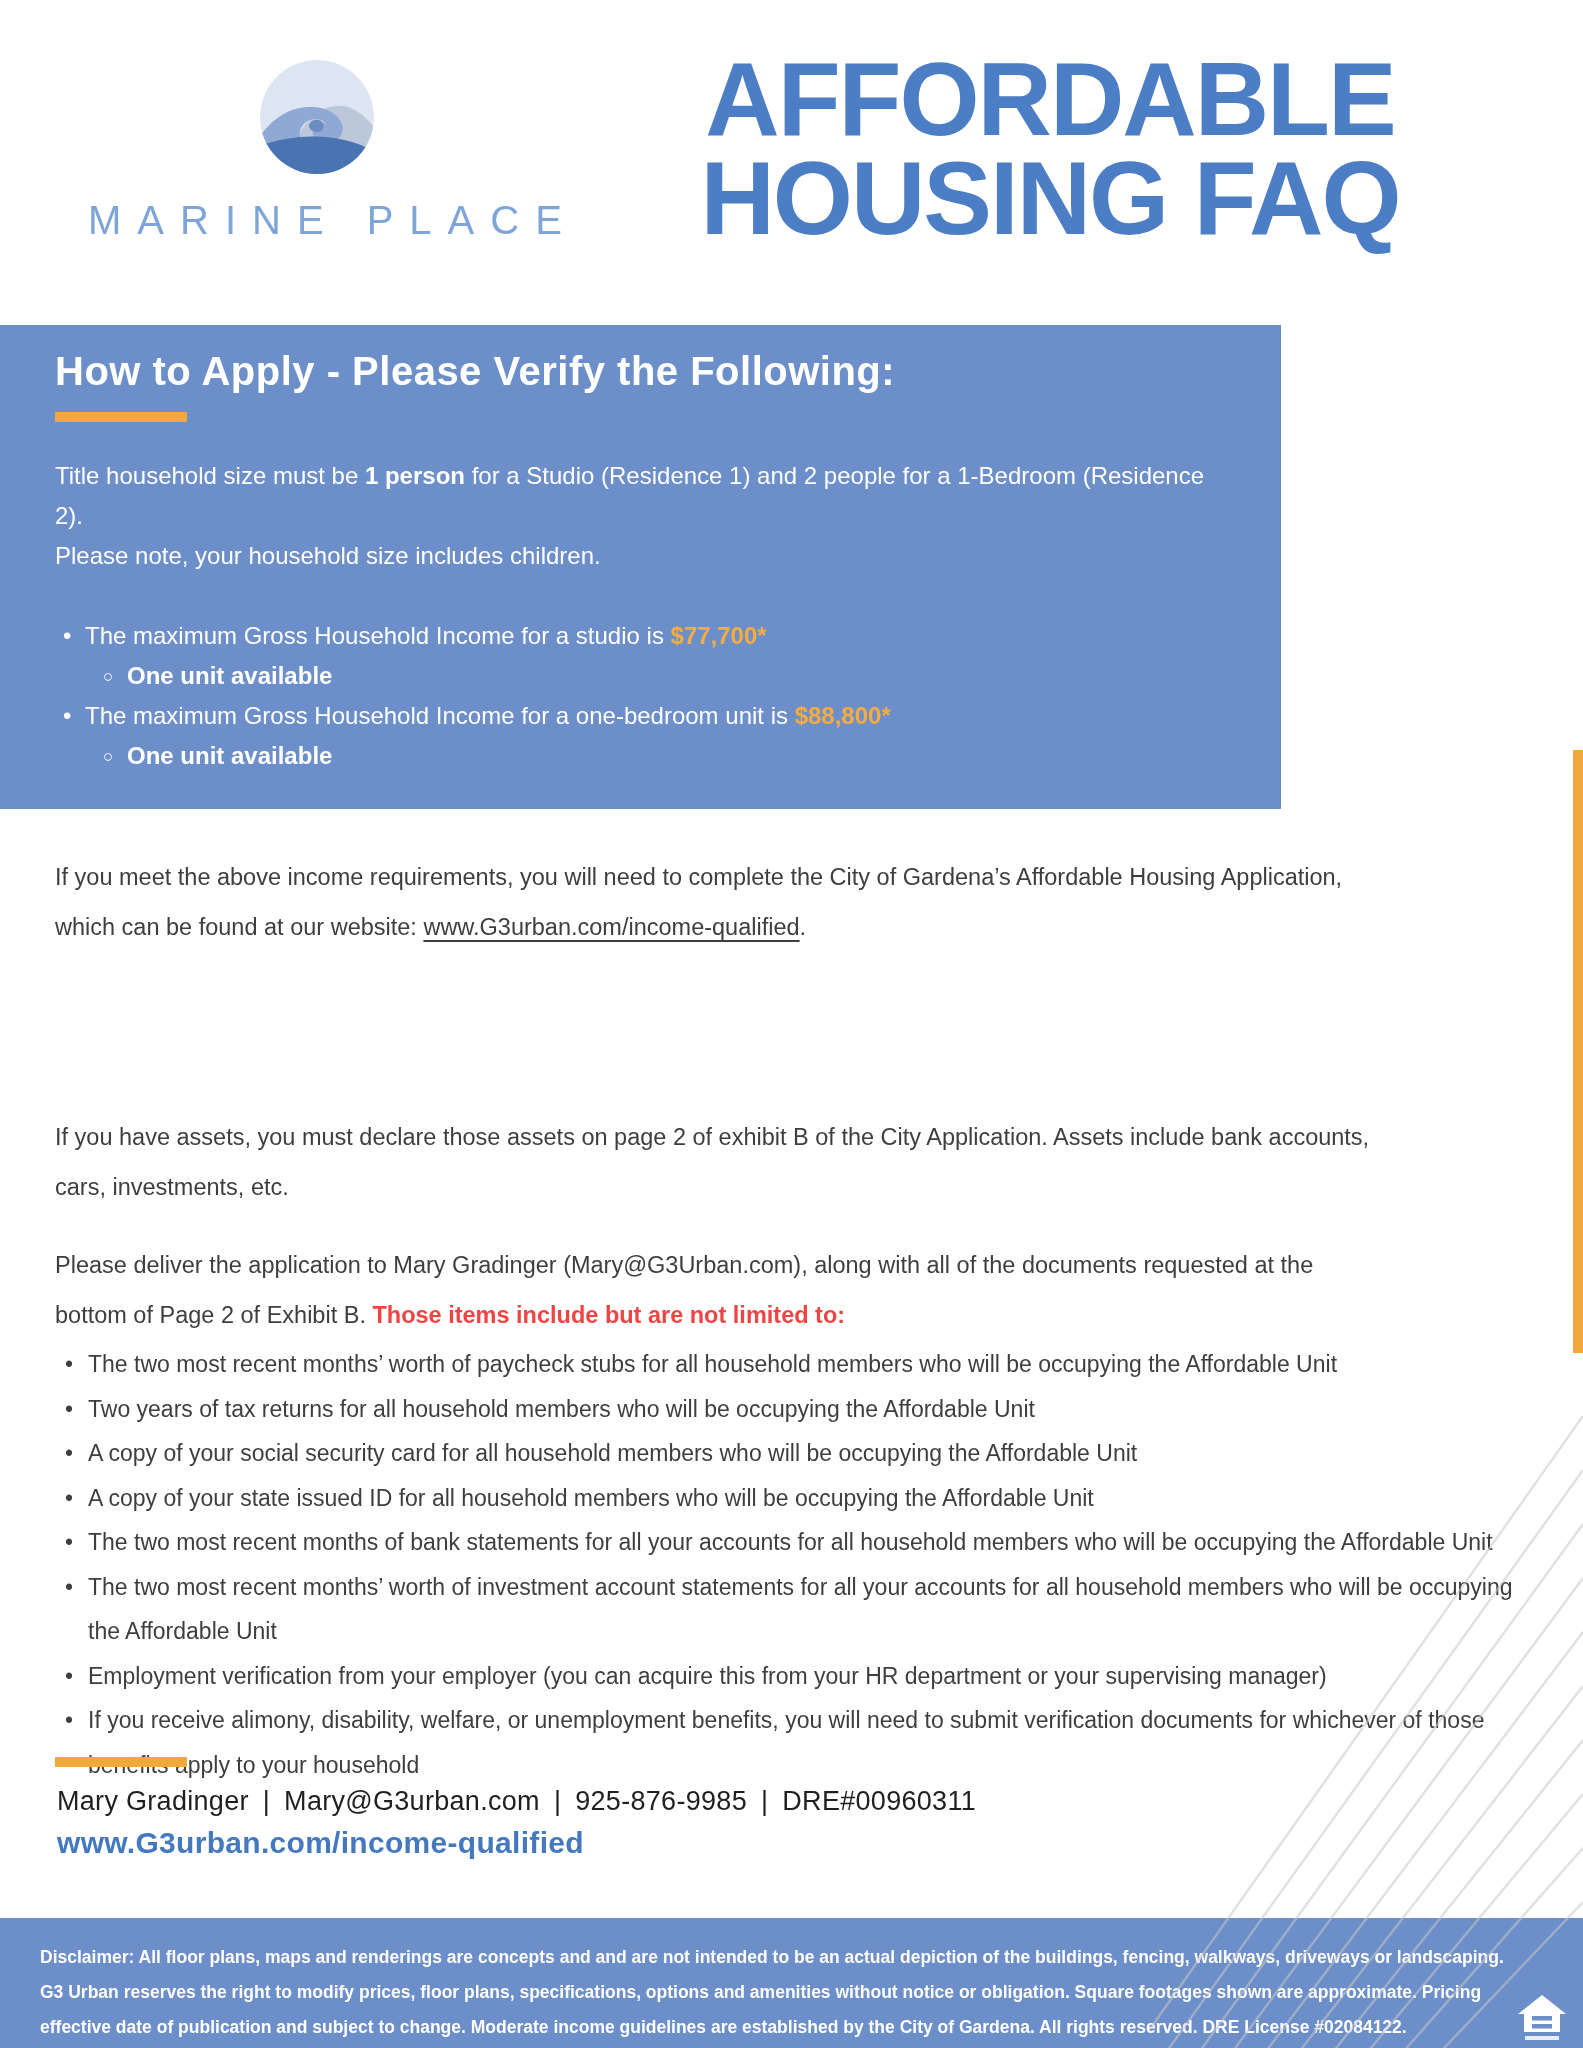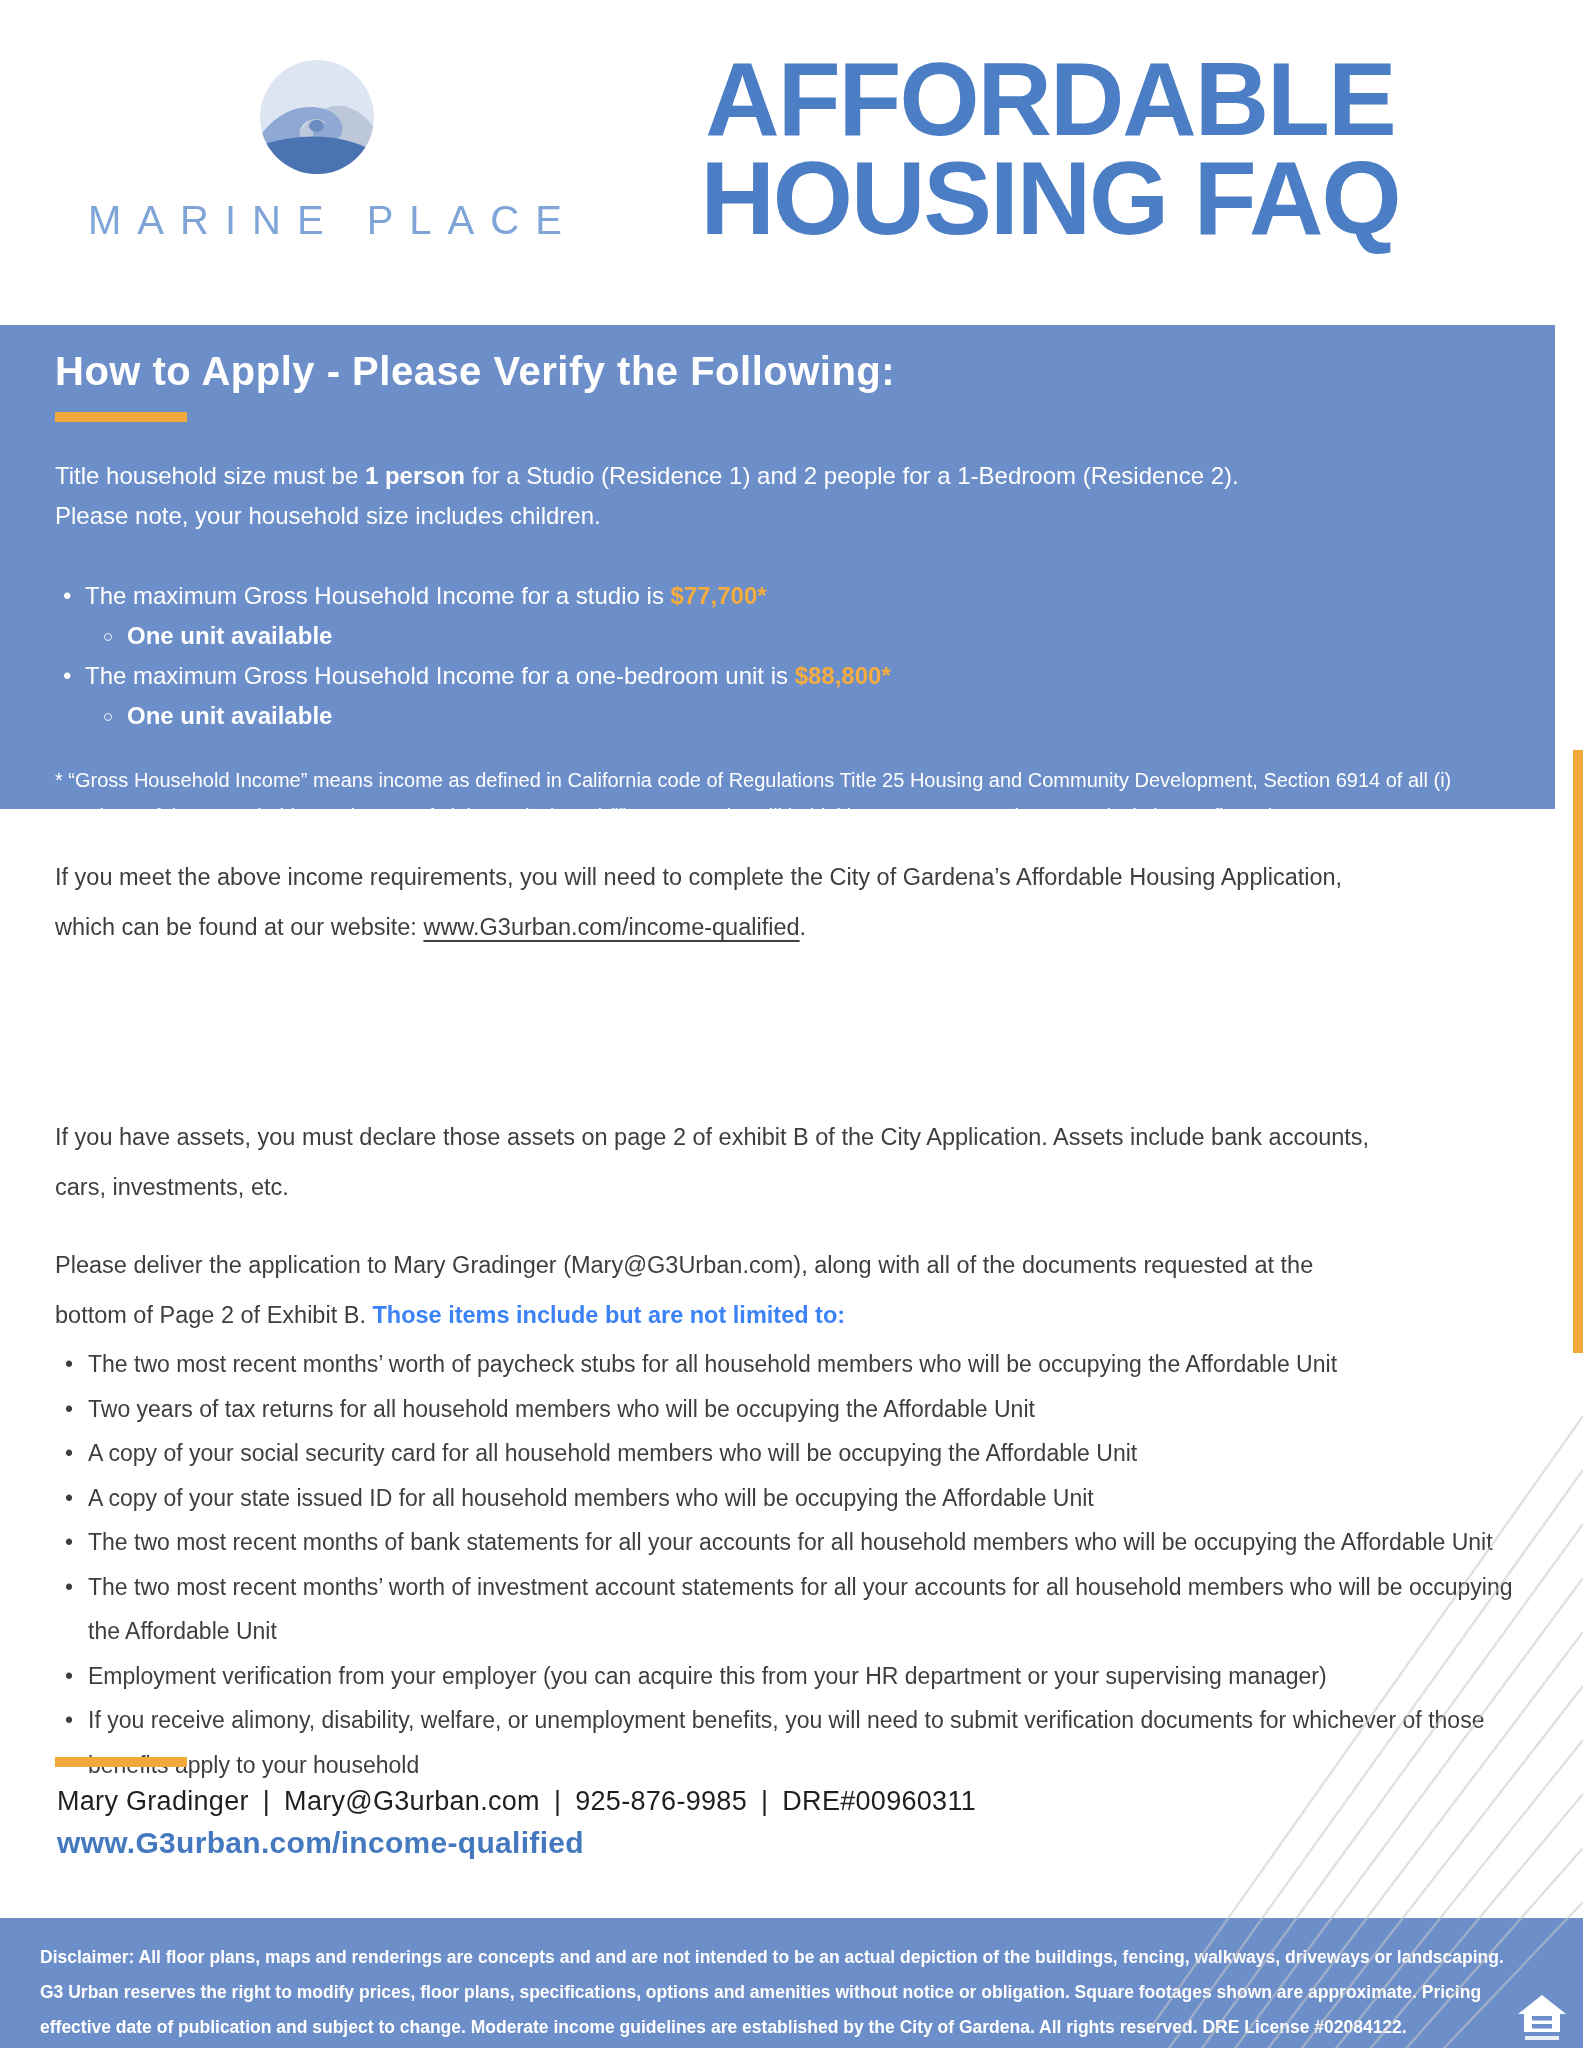--- a/index.html
+++ b/index.html
@@ -23,21 +23,21 @@
   }
   .page-title {
     position:absolute; left:690px; top:50px; width:720px;
     text-align:center;
     font-size:103px; font-weight:800; letter-spacing:-2px;
     line-height:99px; color:#4c7ec5;
   }
 
   
   .hero {
-    position:absolute; left:0; top:325px; width:1555px; height:484px;
+    position:absolute; left:0; top:325px; width:1281px; height:484px;
     background:#6c8ec9; color:#ffffff;
     padding:24px 70px 0 55px;
   }
   .hero-heading { font-size:40px; font-weight:700; letter-spacing:0.5px; }
   .orange-divider { width:132px; height:10px; background:#f2a93c; margin-top:18px; }
   .hero-intro { margin-top:34px; font-size:24px; line-height:40px; font-weight:400; }
   .hero-intro b { font-weight:700; }
   .income-list { list-style:none; margin-top:40px; font-size:24px; }
   .income-list li { position:relative; padding-left:30px; line-height:40px; }
   .income-list li.main::before {
@@ -53,21 +53,21 @@
     width:1460px; font-weight:400;
   }
 
   
   .body-par { position:absolute; left:55px; width:1460px; font-size:23.5px; line-height:50px; }
   .par-1 { top:852px; }
   .par-2 { top:1112px; }
   .par-3 { top:1240px; }
   .par-3 { top:1240px; }
   .inline-link { color:inherit; text-decoration:underline; text-underline-offset:5px; cursor:pointer; }
-  .docs-bold { font-weight:700; color:#3b82f6; }
+  .docs-bold { font-weight:700; color:#ef4444; }
 
   .docs-list {
     position:absolute; left:55px; top:1342px; width:1465px;
     list-style:none; font-size:23px; line-height:44.5px;
   }
   .docs-list li { position:relative; padding-left:33px; }
   .docs-list li::before { content:"\2022"; position:absolute; left:10px; top:0; }
 
   
   .orange-divider-2 { position:absolute; left:55px; top:1757px; width:132px; height:10px; background:#f2a93c; }

